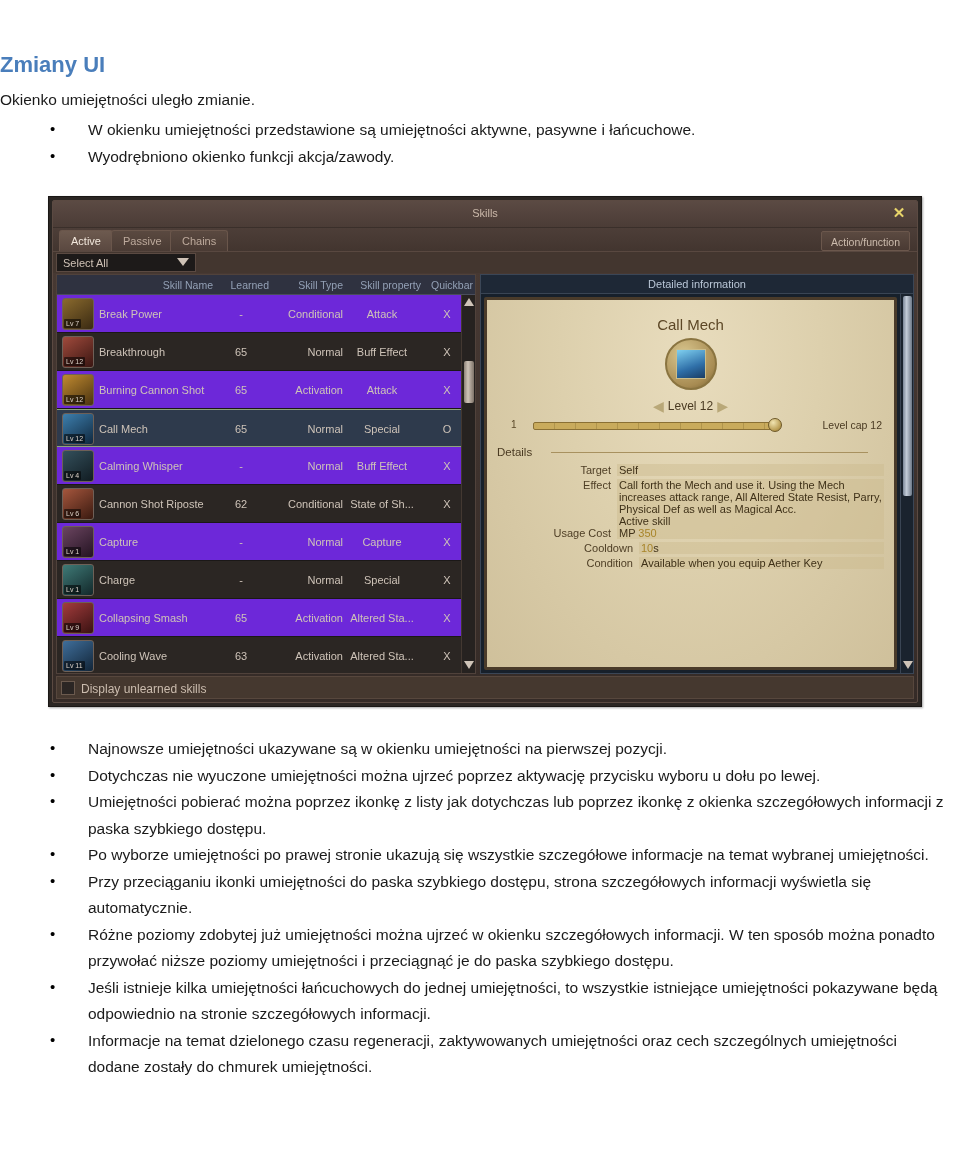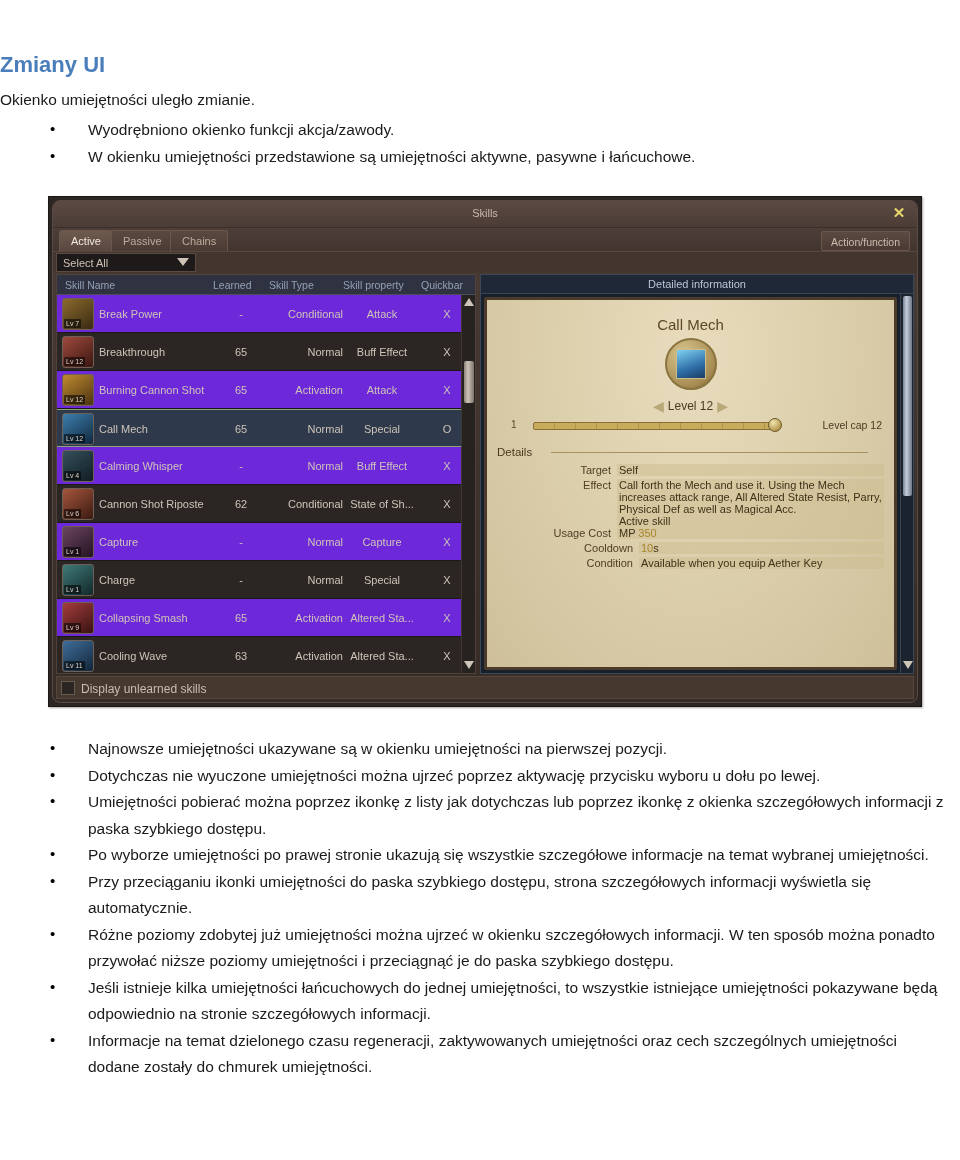--- a/index.html
+++ b/index.html
@@ -57,21 +57,21 @@
     border:1px solid #1a1715;
     box-shadow: 1px 1px 2px rgba(0,0,0,.35);
     overflow:hidden;
     font-size:11px;
     color:#d9cfc6;
   }
   .game-inner {
     position:absolute; inset:3px;
     background: linear-gradient(180deg,#4a3b35 0%, #3e322d 55%, #352b27 100%);
     border:1px solid #5b4a42;
-    border-radius:8px;
+    border-radius:2px;
     overflow:hidden;
     padding-left:44px;
   }
   .title-bar {
     position:absolute; left:0; top:0; width:100%; height:27px;
     background: linear-gradient(180deg,#5b4a43 0%,#4b3c36 100%);
     border-bottom:1px solid #3a2f2a;
   }
   .title-text {
     position:absolute; left:0; right:0; top:6px;
@@ -133,21 +133,21 @@
     width:420px; bottom:28px;
     background:#231f1d;
     border:1px solid #50423b;
   }
   .thead {
     position:relative; height:20px;
     background:#2f3240;
     border-bottom:1px solid #4a4d5c;
     color:#93a0b5; font-size:10.5px;
   }
-  .th { position:absolute; top:4px; text-align:left; }
+  .th { position:absolute; top:4px; text-align:right; }
   .th.c0 { left:8px; width:148px; }
   .th.c1 { left:156px; width:56px; }
   .th.c2 { left:212px; width:74px; }
   .th.c3 { left:286px; width:78px; }
   .th.c4 { left:364px; width:52px; }
 
   .rows { position:absolute; left:0; right:14px; top:20px; bottom:0; overflow:hidden; }
   .row {
     position:relative; height:38px;
     border-bottom:1px solid #1b1817;
@@ -321,22 +321,22 @@
 </head>
 <body>
 
 <div class="page">
 
   <div class="doc-h2">Zmiany UI</div>
   <div class="doc-p">Okienko umiejętności uległo zmianie.</div>
 
   <div class="bullets-top">
     <ul class="b" id="ul-top">
+        <li>W okienku umiejętności przedstawione są umiejętności aktywne, pasywne i łańcuchowe.</li>
         <li>Wyodrębniono okienko funkcji akcja/zawody.</li>
-        <li>W okienku umiejętności przedstawione są umiejętności aktywne, pasywne i łańcuchowe.</li>
       </ul>
   </div>
 
   <div class="game">
     <div class="game-inner">
 
       <div class="title-bar">
         <div class="title-text">Skills</div>
         <div class="close-x">✕</div>
       </div>

